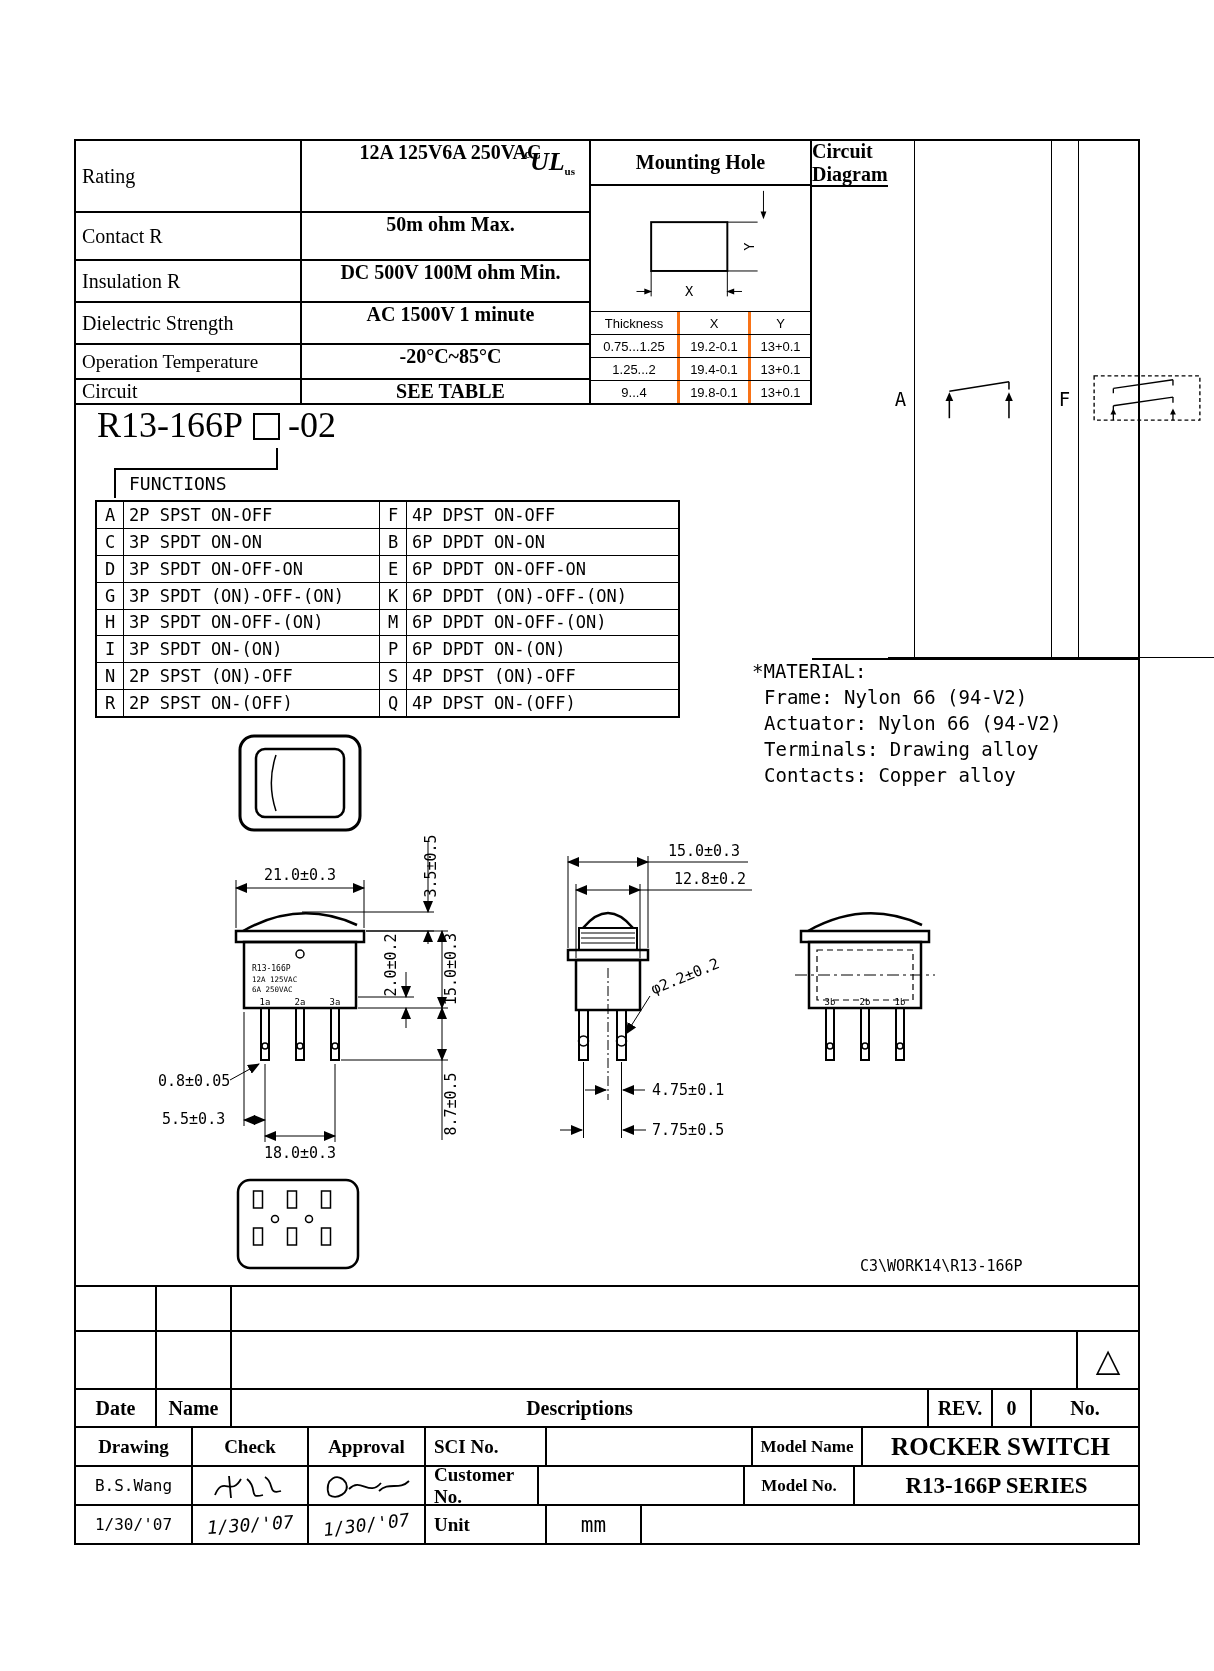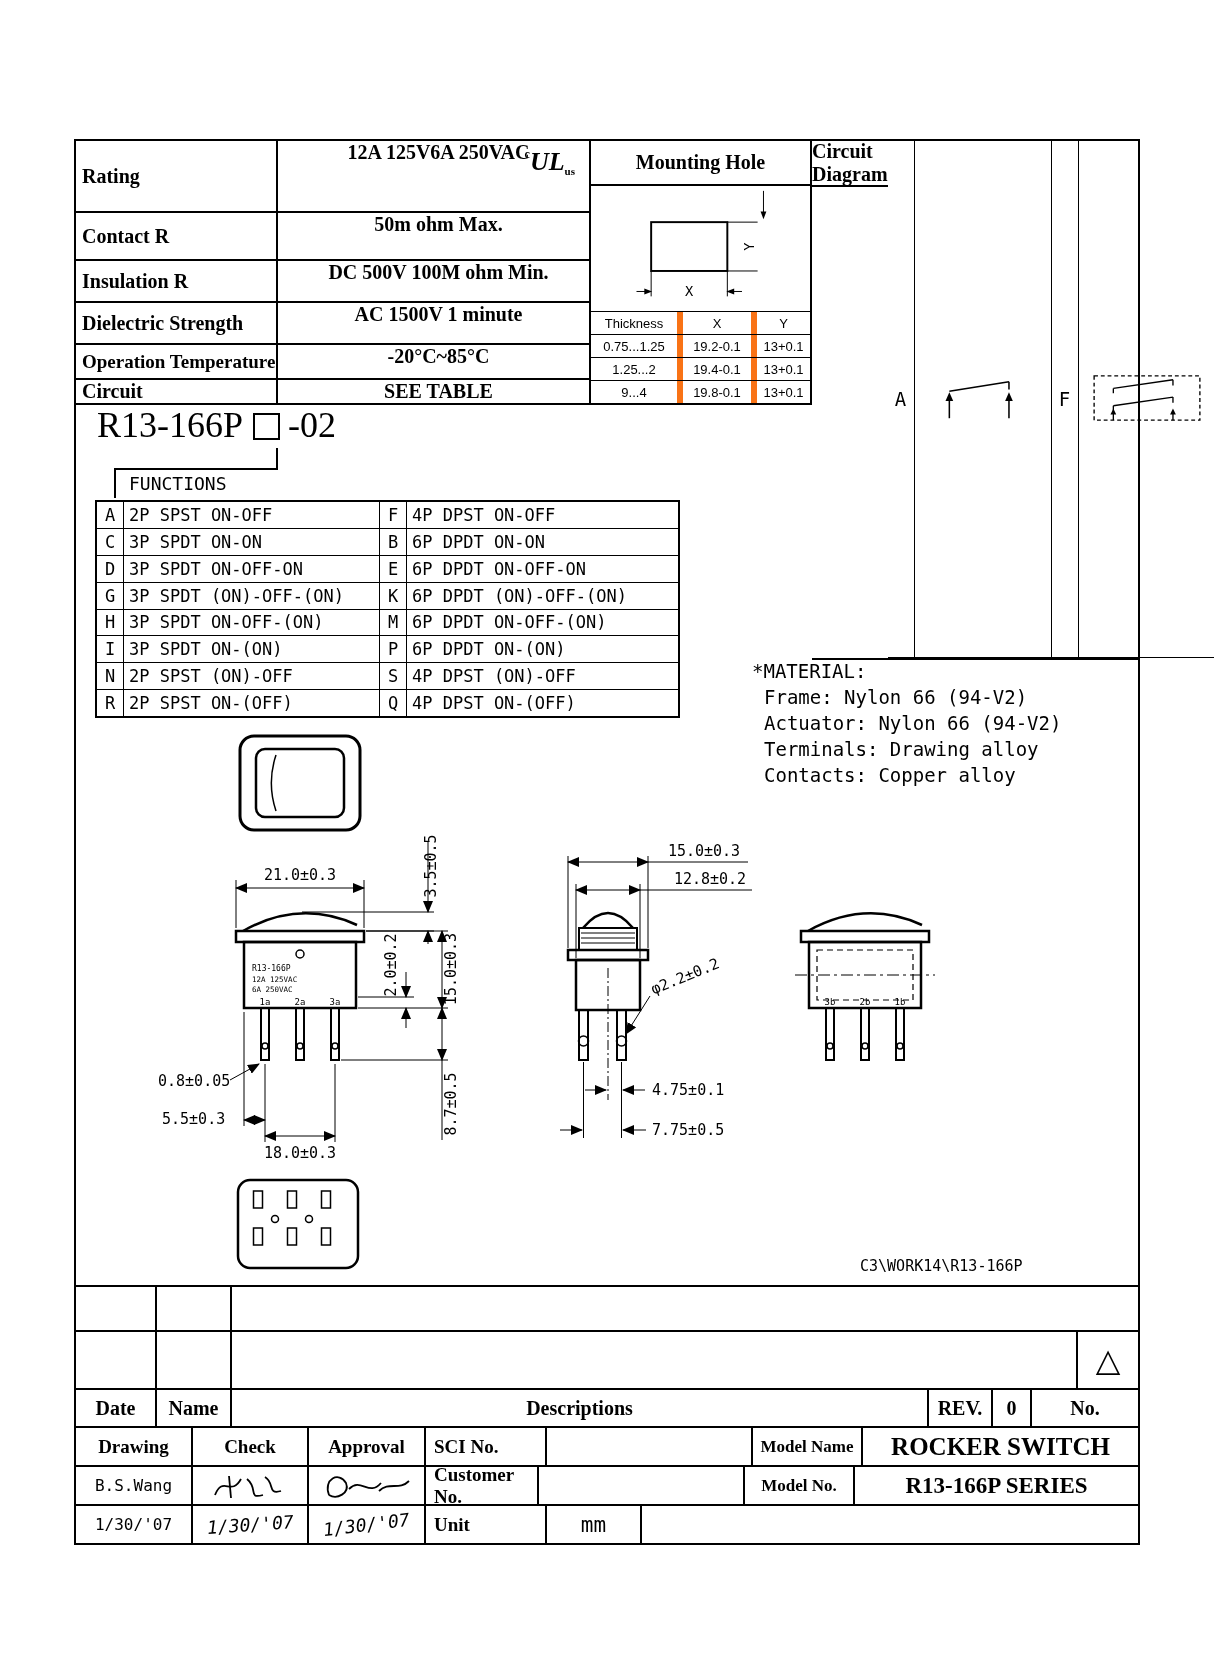--- a/index.html
+++ b/index.html
@@ -6,37 +6,37 @@
   body{width:1214px;height:1671px;position:relative;background:#fff;color:#000;
        font-family:"Liberation Serif",serif}
   .abs{position:absolute}
   .mono{font-family:"DejaVu Sans Mono",monospace}
   .frame{left:74px;top:139px;width:1066px;height:1406px;border:2px solid #000;box-sizing:border-box}
   
   .spec{left:74px;top:139px;width:517px;height:266px;border:2px solid #000;box-sizing:border-box;
         display:flex;flex-direction:column}
   .spec-row{display:flex;border-top:2px solid #000}
   .spec-row:first-child{border-top:none}
-  .spec-label{width:202px;border-right:2px solid #000;display:flex;align-items:center;
-              padding-left:6px;box-sizing:border-box;font-weight:bold;font-size:20px}
+  .spec-label{width:226px;border-right:2px solid #000;display:flex;align-items:center;
+              padding-left:6px;box-sizing:border-box;font-weight:normal;font-size:20px}
   .spec-val{flex:1;display:flex;flex-direction:row;justify-content:center;
             padding-left:10px;font-weight:bold;font-size:20px;position:relative}
   .ulmark{position:absolute;right:14px;top:6px;font-family:"Liberation Serif",serif;white-space:nowrap}
   .ulmark .c{font-size:12px;vertical-align:top}
   .ulmark .ul{font-size:26px;font-style:italic;font-weight:bold}
   .ulmark .us{font-size:11px;vertical-align:bottom}
   
   .mount{left:591px;top:139px;width:221px;height:266px;border:2px solid #000;border-left:none;
          box-sizing:border-box;display:flex;flex-direction:column}
   .mount-hd{height:44px;border-bottom:2px solid #000;display:flex;align-items:center;
             justify-content:center;font-weight:bold;font-size:20px}
   .thk{border-top:1.5px solid #000;font-family:"Liberation Sans",sans-serif;font-size:13px}
   .thk-row{display:flex;border-top:1px solid #000}
   .thk-row:first-child{border-top:none}
-  .thk-c{border-right:6px solid #f97316;display:flex;align-items:center;justify-content:center;height:22px}
+  .thk-c{border-right:3px solid #f97316;display:flex;align-items:center;justify-content:center;height:22px}
   .thk-c:last-child{border-right:none}
   .tc1{width:86px}.tc2{width:68px}.tc3{flex:1}
   
   .circ{left:812px;top:139px;width:328px;height:521px;border:2px solid #000;border-left:none;
         box-sizing:border-box;display:flex;flex-direction:row}
   .circ-hd{height:44px;border-bottom:2px solid #000;display:flex;align-items:center;
            justify-content:center;font-weight:bold;font-size:20px}
   .circ-row{display:flex;border-bottom:1.5px solid #000;flex:1}
   .circ-row:last-child{border-bottom:none}
   .circ-l{width:26px;border-right:1.5px solid #000;display:flex;align-items:center;

